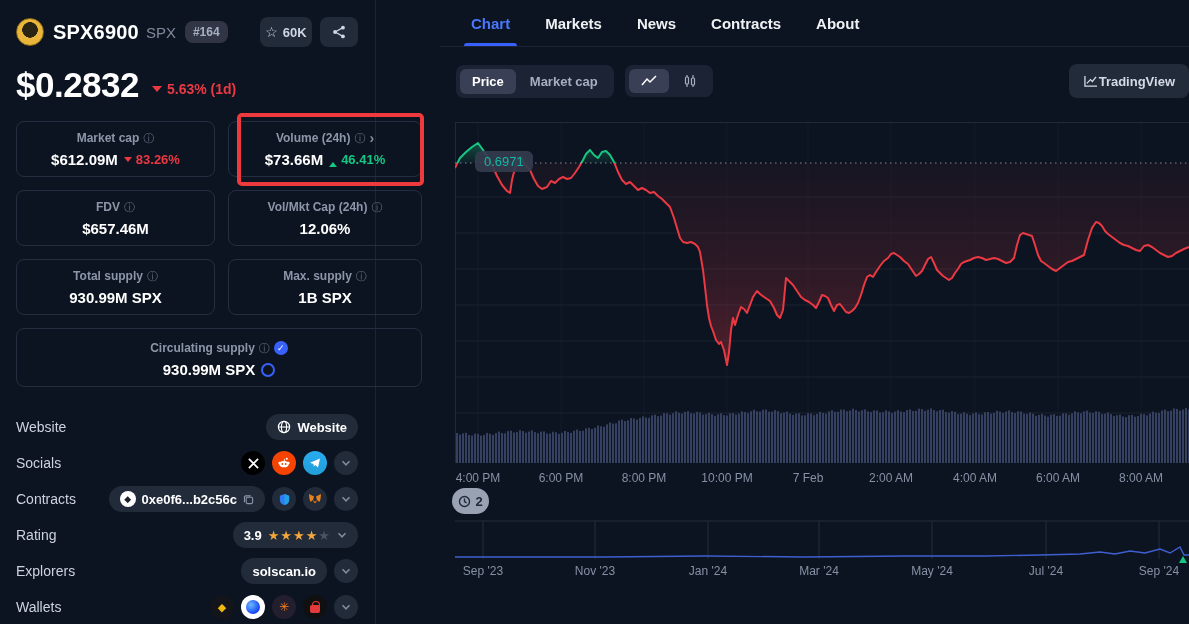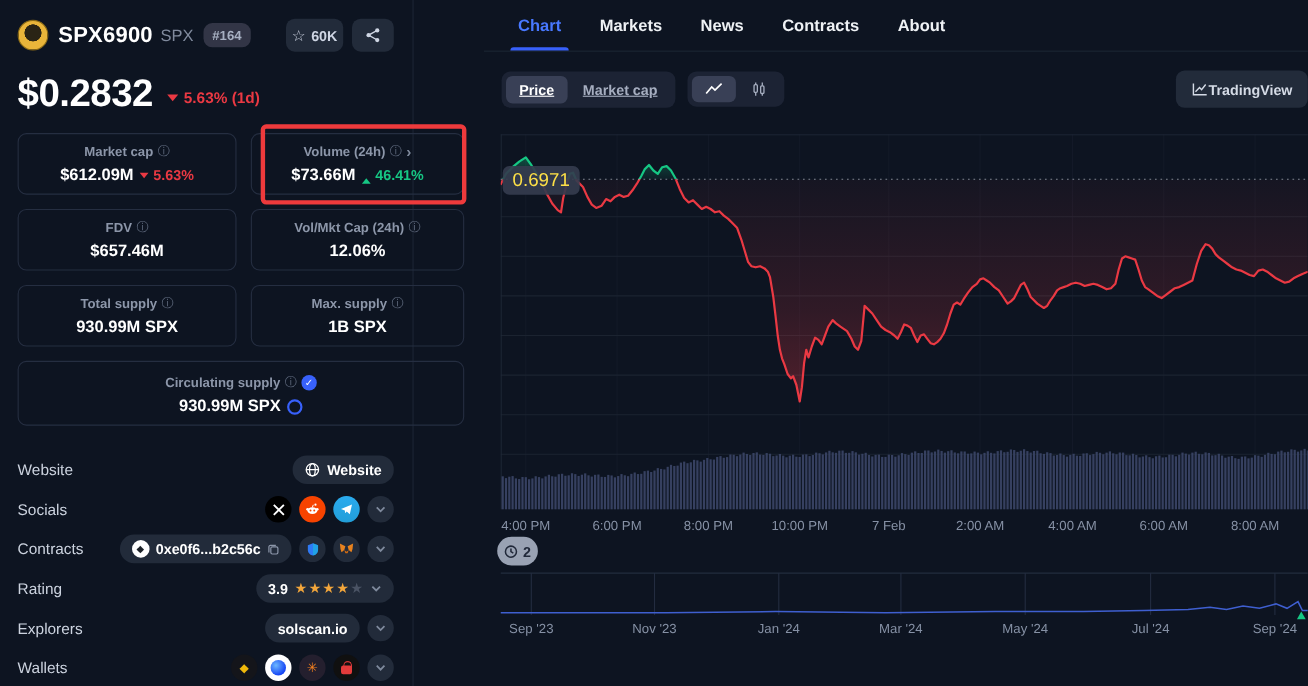--- a/index.html
+++ b/index.html
@@ -90,34 +90,34 @@
     padding-left:31px; gap:35px; align-items:stretch; }
   .tab { display:flex; align-items:center; font-size:15px; font-weight:700;
     color:#eff2f5; position:relative; cursor:pointer; }
   .tab.active { color:#4878ff; }
   .tab.active::after { content:""; position:absolute; left:-7px; right:-7px; bottom:0;
     height:3px; background:#3861fb; border-radius:3px 3px 0 0; }
 
   .controls { display:flex; align-items:center; padding:16px 0 0 16px; height:52px; }
   .seg { background:#1c2334; border-radius:8px; display:flex; padding:4px; gap:2px; }
   .seg-item { padding:5px 12px; border-radius:6px; font-size:13px; font-weight:700;
-    color:#a6aec0; cursor:pointer; display:flex; align-items:center;text-decoration:underline; }
+    color:#a6aec0; cursor:pointer; display:flex; align-items:center; }
   .seg-item.active { background:#394056; color:#fff; }
   .seg + .seg { margin-left:11px; }
   .ctl-spacer { flex:1; }
   .tv-btn { height:34px; background:#222b3a; border-radius:8px; display:flex;
     align-items:center; gap:1px; padding:0 14px; font-size:13px; font-weight:700;
     color:#d5dbe6; cursor:pointer; }
   .compare-btn { height:34px; background:#333b4f; border-radius:8px; display:flex;
     align-items:center; padding:0 16px; font-size:13px; font-weight:700; color:#d5dbe6;
     margin-left:13px; width:190px; cursor:pointer; }
 
   .chart-wrap { position:absolute; left:15px; top:122px; width:734px; height:460px; }
-  .baseline-label { position:absolute; left:2px; top:29px; background:rgba(52,60,78,.92);
-    border-radius:6px; padding:3px 9px; font-size:17px; font-weight:500; color:#fde047; z-index:5; }
+  .baseline-label { position:absolute; left:20px; top:29px; background:rgba(52,60,78,.92);
+    border-radius:6px; padding:3px 9px; font-size:13px; font-weight:500; color:#14b8a6; z-index:5; }
   .clock-badge { position:absolute; left:-3px; top:366px; width:37px; height:26px;
     background:#99a2b3; border-radius:13px; display:flex; align-items:center;
     justify-content:center; gap:4px; color:#21293a; font-size:13px; font-weight:700;
     z-index:5; cursor:pointer; }
 </style>
 </head>
 <body>
 
 <div class="page">
 
@@ -155,21 +155,21 @@
 
       <div class="stat-box">
         <div class="stat-label">
             <span>Market cap</span>
             <span class="info-i">ⓘ</span>
           </div>
         <div class="stat-value-row">
           <span class="stat-value">$612.09M</span>
           <span class="pct-down">
               <span class="tri tri-down-sm"></span>
-              <span>5.63%</span>
+              <span>83.26%</span>
             </span>
         </div>
       </div>
 
       <div class="stat-box">
         <div class="annotation-rect"></div>
         <div class="stat-label">
             <span>Volume (24h)</span>
             <span class="info-i">ⓘ</span>
             <span class="chev-r">›</span>

